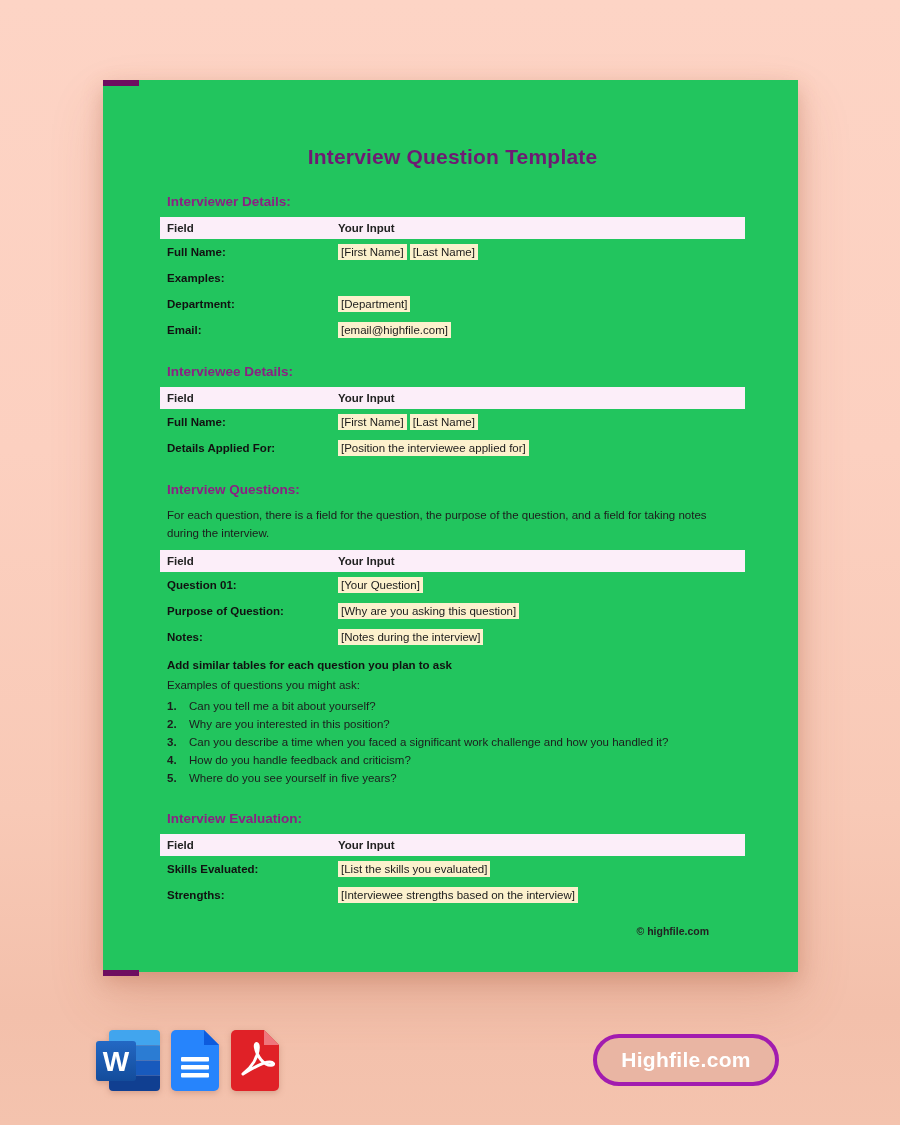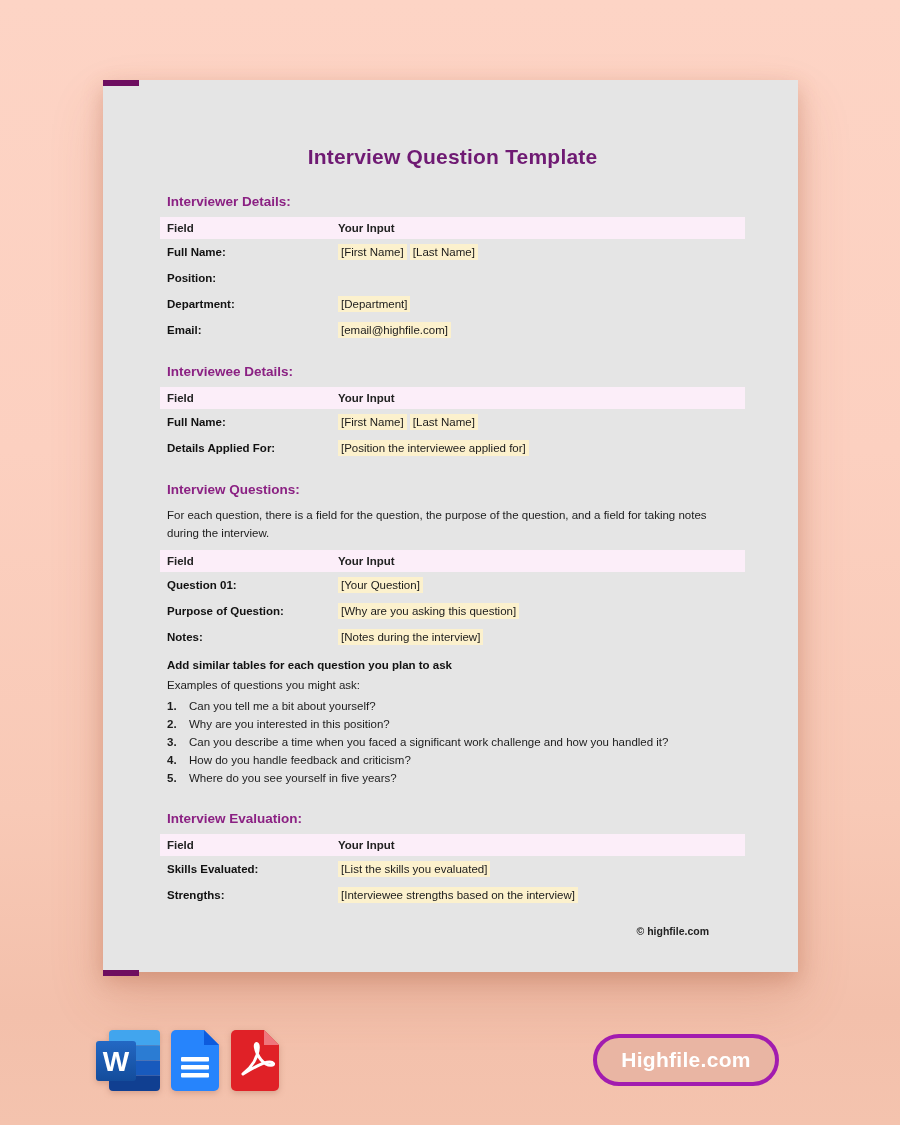--- a/index.html
+++ b/index.html
@@ -4,21 +4,21 @@
 <style>
   html,body{margin:0;padding:0;}
   body{
     width:900px;height:1125px;position:relative;overflow:hidden;
     background:linear-gradient(180deg,#fdd4c5 0%,#fcd0c0 40%,#f8c9b6 72%,#f3c0ab 90%,#f4c3ae 100%);
     font-family:"Liberation Sans",sans-serif;
     -webkit-font-smoothing:antialiased;
   }
   .page{
     position:absolute;left:103px;top:80px;width:695px;height:892px;
-    background:#e5e5e5;
+    background:#22c55e;
     box-shadow:0 8px 20px rgba(170,90,60,.32),0 26px 50px rgba(170,90,60,.2);
     box-sizing:border-box;
     padding:64px 60px 0 64px;
   }
   .accent-bar{position:absolute;background:#6e0e60;width:36px;height:6px;}
   .accent-bar.top{left:0;top:0;}
   .accent-bar.bottom{left:0;bottom:-4px;}
   h1.doc-title{
     margin:0;font-size:21px;line-height:26px;font-weight:bold;
     color:#6f1a73;text-align:center;letter-spacing:.2px;
@@ -74,21 +74,21 @@
   <div class="tbl">
       <div class="thead">
         <div class="tcell">Field</div>
         <div class="tcell">Your Input</div>
       </div>
       <div class="trow">
         <div class="tcell lab">Full Name:</div>
         <div class="tcell val"><span class="hl">[First Name]</span> <span class="hl">[Last Name]</span></div>
       </div>
       <div class="trow">
-        <div class="tcell lab">Position:</div>
+        <div class="tcell lab">Examples:</div>
       </div>
       <div class="trow">
         <div class="tcell lab">Department:</div>
         <div class="tcell val"><span class="hl">[Department]</span></div>
       </div>
       <div class="trow">
         <div class="tcell lab">Email:</div>
         <div class="tcell val"><span class="hl">[email@highfile.com]</span></div>
       </div>
     </div>

